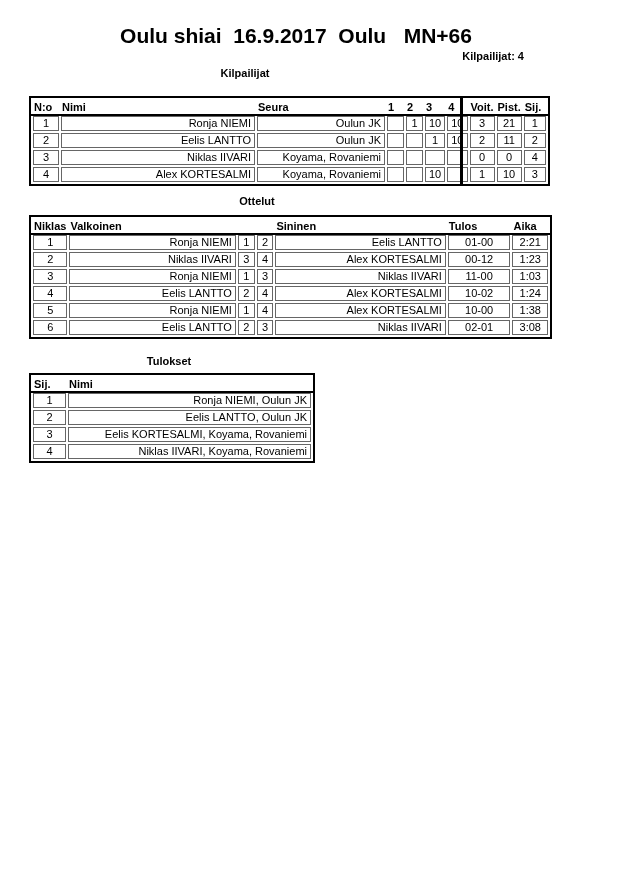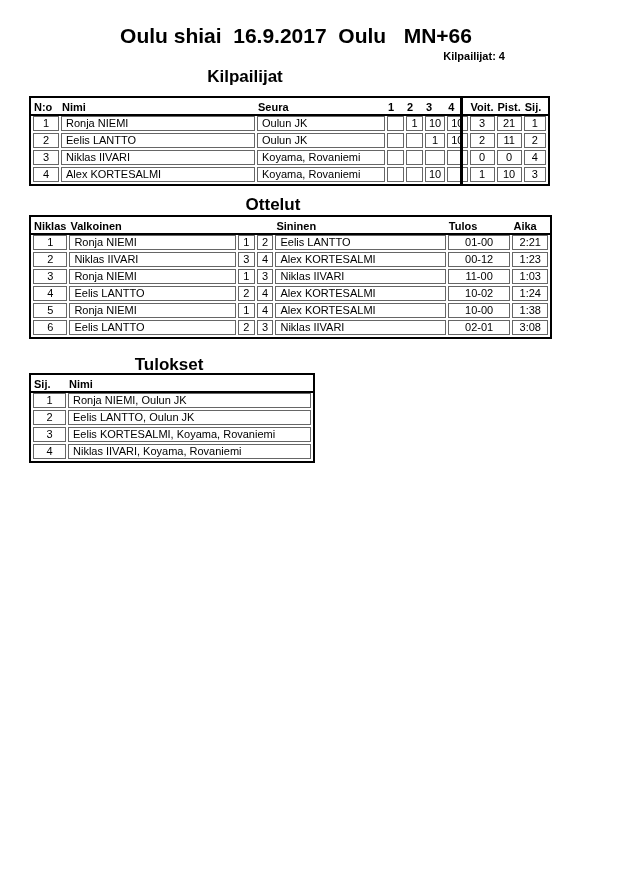--- a/index.html
+++ b/index.html
@@ -21,33 +21,33 @@
     top: 24px;
     left: 296px;
     transform: translateX(-50%);
     font-size: 21px;
     font-weight: bold;
     white-space: pre;
   }
   .count {
     position: absolute;
     top: 50px;
-    right: 47px;
+    right: 28px;
     font-size: 11px;
     font-weight: bold;
   }
   .sec-heading {
     position: absolute;
     transform: translateX(-50%);
-    font-size: 17px;
+    font-size: 11px;
     font-weight: bold;
     white-space: nowrap;
   }
   #h-kilpailijat { top: 67px;  left: 245px; }
-  #h-ottelut     { top: 195px; left: 257px; margin-left: 16px; }
+  #h-ottelut     { top: 195px; left: 257px; }
   #h-tulokset    { top: 355px; left: 169px; }
 
   .tbl-wrap { position: absolute; }
   #wrap-kilpailijat { top: 88px;  left: 29px; margin-top: 8px; }
   #wrap-ottelut     { top: 215px; left: 29px; }
   #wrap-tulokset    { top: 373px; left: 29px; }
 
   table.sheet {
     border-collapse: separate;
     border-spacing: 2px;
@@ -71,21 +71,21 @@
     border: 1px solid #666666;
     padding: 0 3px;
     height: 13px;
     line-height: 13px;
     text-align: center;
     white-space: nowrap;
     overflow: hidden;
     background: #ffffff;
   }
   table.sheet td.name {
-    text-align: left;
+    text-align: right;
     padding-left: 4px;
   }
   
   .hrule {
     position: absolute;
     left: 2px;
     right: 2px;
     top: 18px;
     height: 2px;
     background: #000000;

